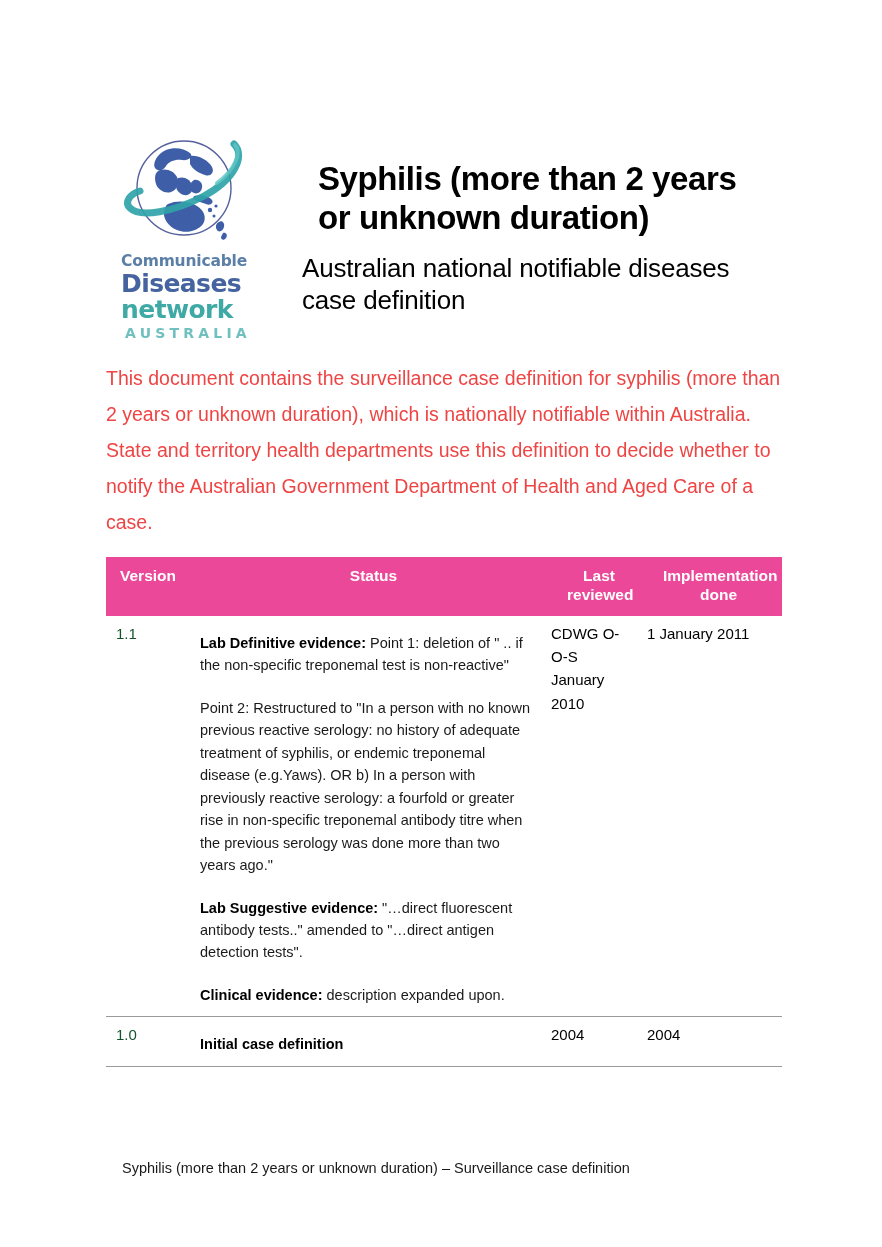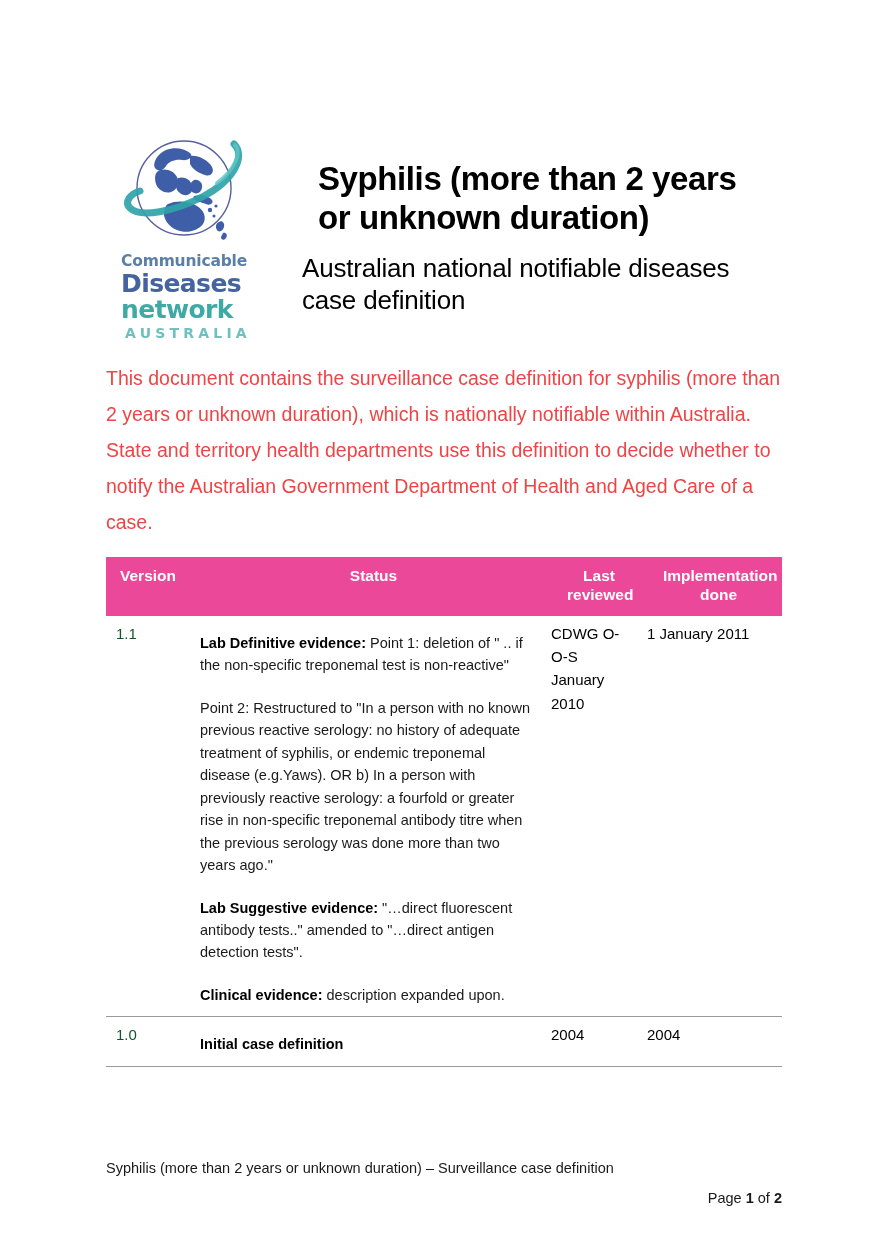--- a/index.html
+++ b/index.html
@@ -190,21 +190,21 @@
   .row-simple td.c-status {
     padding-top: 6px;
     font-weight: bold;
     color: #000;
     font-size: 14.5px;
   }
 
   
   .footer {
     position: absolute;
-    left: 106px;
+    left: 122px;
     top: 1158px;
     width: 676px;
   }
   .footer-title {
     font-size: 14.5px;
     color: #1a1a1a;
     line-height: 1.4;
   }
   .footer-page {
     margin-top: 12px;
@@ -307,16 +307,15 @@
         <td class="c-version">1.0</td>
         <td class="c-status">Initial case definition</td>
         <td class="c-last">2004</td>
         <td class="c-impl">2004</td>
       </tr>
     </tbody>
   </table>
 
   <div class="footer">
     <div class="footer-title">Syphilis (more than 2 years or unknown duration) – Surveillance case definition</div>
-    <div class="footer-page"><span>Page </span><b>1</b><span> of </span><b>2</b></div>
   </div>
 
 </div>
 
 </body></html>

